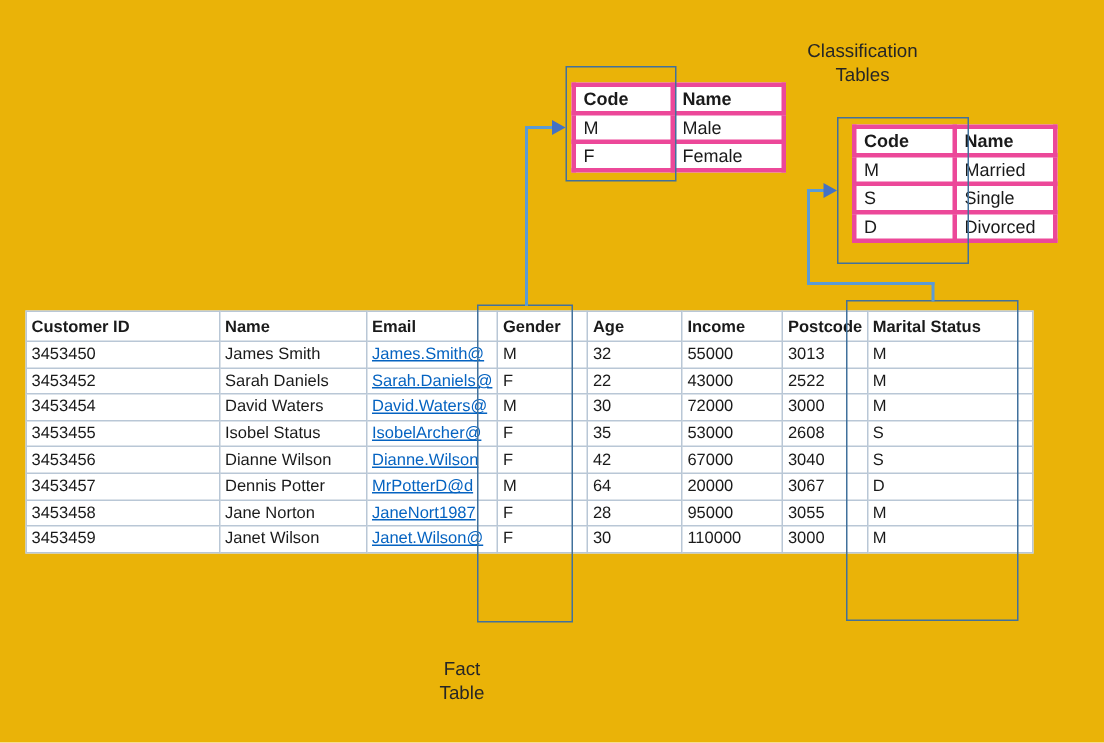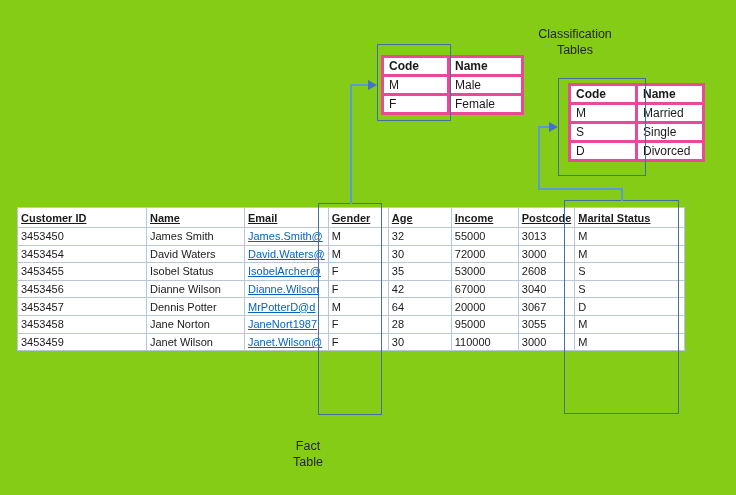--- a/index.html
+++ b/index.html
@@ -1,18 +1,18 @@
 <!DOCTYPE html>
 <html><head>
 <meta charset="utf-8">
 <style>
   * { margin:0; padding:0; box-sizing:border-box; }
   html,body { background:#ffffff; }
   .canvas {
-    position:relative; width:736px; height:495px; background:#84cc16;
+    position:relative; width:736px; height:495px; background:#eab308;
     font-family:"Liberation Sans", sans-serif; color:#1a1a1a; overflow:hidden;
   }
   .abs { position:absolute; }
 
   
   .caption { font-size:12.5px; color:#262626; text-align:center; line-height:16px; }
 
   
   table.codes { border-collapse:collapse; background:#fff; table-layout:fixed; }
   table.codes th, table.codes td {
@@ -20,21 +20,21 @@
     padding:1px 5px; height:19px; white-space:nowrap; overflow:hidden;
   }
   table.codes th { font-weight:bold; color:#1a1a1a; }
 
   
   table.fact { border-collapse:collapse; background:#fff; table-layout:fixed; }
   table.fact th, table.fact td {
     border:1px solid #b9c7d6; font-size:11px; text-align:left;
     padding:0 3px; white-space:nowrap; overflow:hidden;
   }
-  table.fact th { font-weight:bold; height:20px;text-decoration:underline; }
+  table.fact th { font-weight:bold; height:20px; }
   table.fact td { height:17.6px; }
   table.fact td.link { color:#0563c1; text-decoration:underline; cursor:pointer;margin-left:20px; }
 
   
   .hl-box { position:absolute; border:1.5px solid #41719c; background:transparent; }
 
   
   .conn { position:absolute; background:#5b9bd5; }
   .arrow-right {
     position:absolute; width:0; height:0;
@@ -127,20 +127,30 @@
           <td>3453450</td>
           <td>James Smith</td>
           <td class="link">James.Smith@</td>
           <td>M</td>
           <td>32</td>
           <td>55000</td>
           <td>3013</td>
           <td>M</td>
         </tr>
         <tr>
+          <td>3453452</td>
+          <td>Sarah Daniels</td>
+          <td class="link">Sarah.Daniels@</td>
+          <td>F</td>
+          <td>22</td>
+          <td>43000</td>
+          <td>2522</td>
+          <td>M</td>
+        </tr>
+        <tr>
           <td>3453454</td>
           <td>David Waters</td>
           <td class="link">David.Waters@</td>
           <td>M</td>
           <td>30</td>
           <td>72000</td>
           <td>3000</td>
           <td>M</td>
         </tr>
         <tr>

